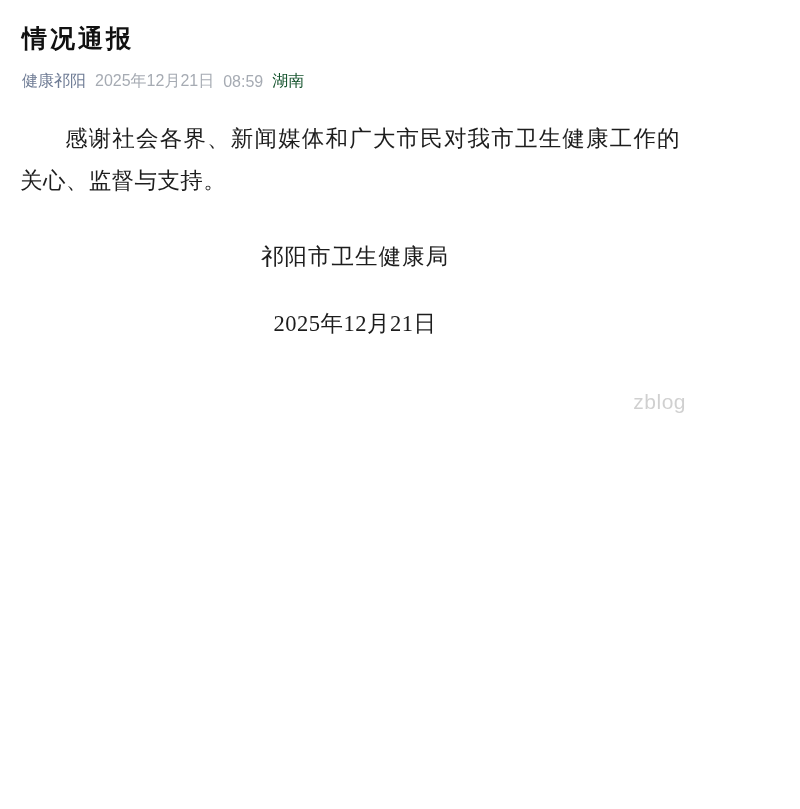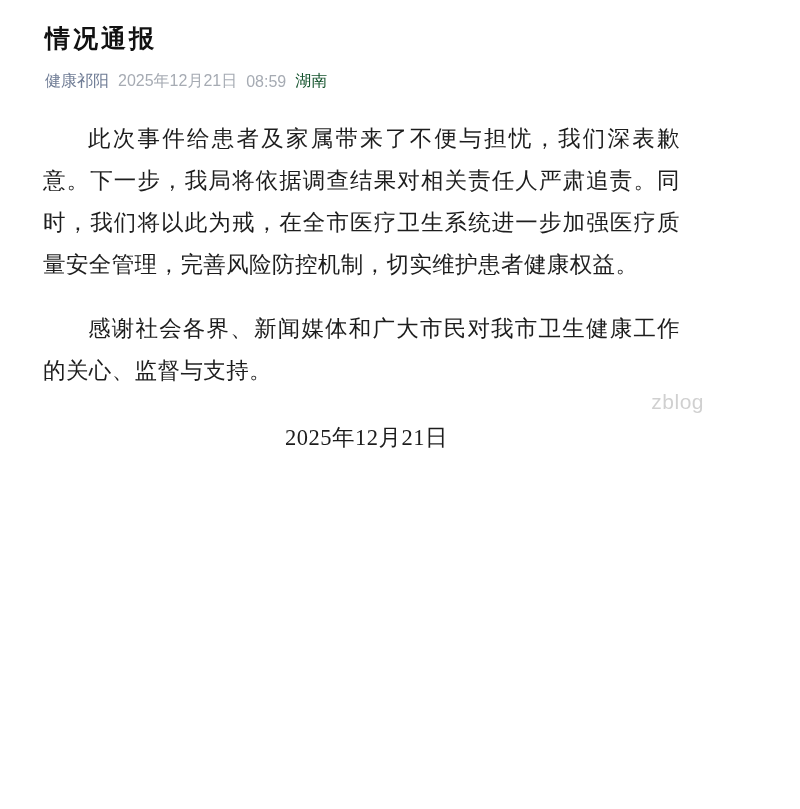--- a/index.html
+++ b/index.html
@@ -12,21 +12,21 @@
     background: #ffffff;
     font-family: "Liberation Serif", "DejaVu Serif", serif;
     color: #1a1a1a;
     overflow: hidden;
     position: relative;
   }
   .page {
     width: 708px;
     height: 809px;
     box-sizing: border-box;
-    padding: 18px 28px 0 43px;
+    padding: 18px 28px 0 20px;
     position: relative;
   }
   .title {
     font-family: "Liberation Sans", "DejaVu Sans", sans-serif;
     font-size: 25px;
     font-weight: bold;
     letter-spacing: 3px;
     color: #111111;
     margin: 4px 0 0 2px;
   }
@@ -76,21 +76,21 @@
   .sigdate {
     margin-top: 30px;
     text-align: center;
     font-size: 22.5px;
     letter-spacing: 0.5px;
     color: #1d1d1d;
     padding-left: 10px;
   }
   .watermark {
     position: absolute;
-    right: 4px;
+    right: 22px;
     top: 390px;
     font-family: "Liberation Sans", "DejaVu Sans", sans-serif;
     font-size: 21px;
     color: rgba(110, 110, 110, 0.32);
     letter-spacing: 0.5px;
     pointer-events: none;
     user-select: none;
   }
 </style>
 </head>
@@ -101,20 +101,20 @@
   <h1 class="title">情况通报</h1>
 
   <div class="meta">
     <span class="source">健康祁阳</span>
     <span class="date">2025年12月21日</span>
     <span class="time">08:59</span>
     <span class="loc">湖南</span>
   </div>
 
   <div class="body-text">
-    <p class="para">此次事件给患者及家属带来了不便与担忧，我们深表歉意。下一步，我局将依据调查结果对相关责任人严肃追责。同时，我们将以此为戒，在全市医疗卫生系统进一步加强医疗质量安全管理，完善风险防控机制，切实维护患者健康权益。</p>
     <p class="para">感谢社会各界、新闻媒体和广大市民对我市卫生健康工作的关心、监督与支持。</p>
   </div>
 
+  <div class="signature">祁阳市卫生健康局</div>
   <div class="sigdate">2025年12月21日</div>
 
   <div class="watermark">zblog</div>
 </div>
 
 </body></html>

